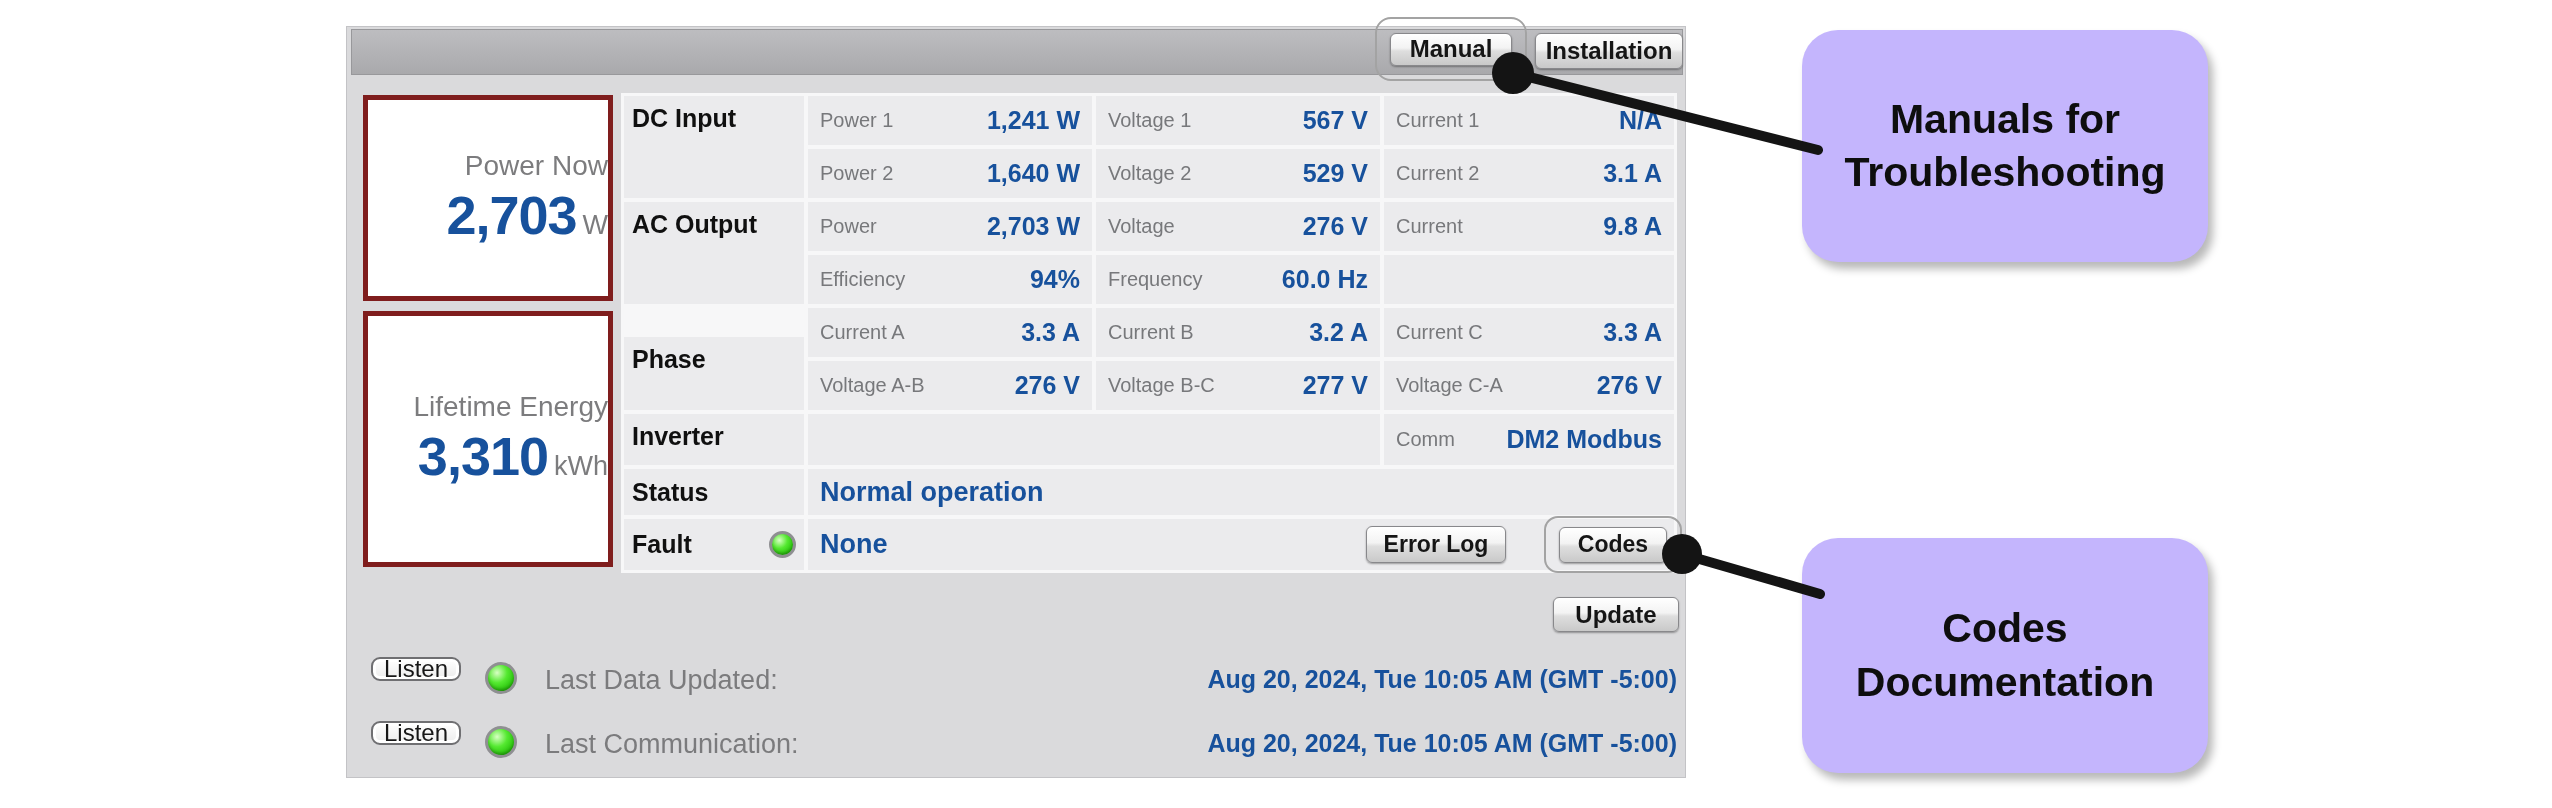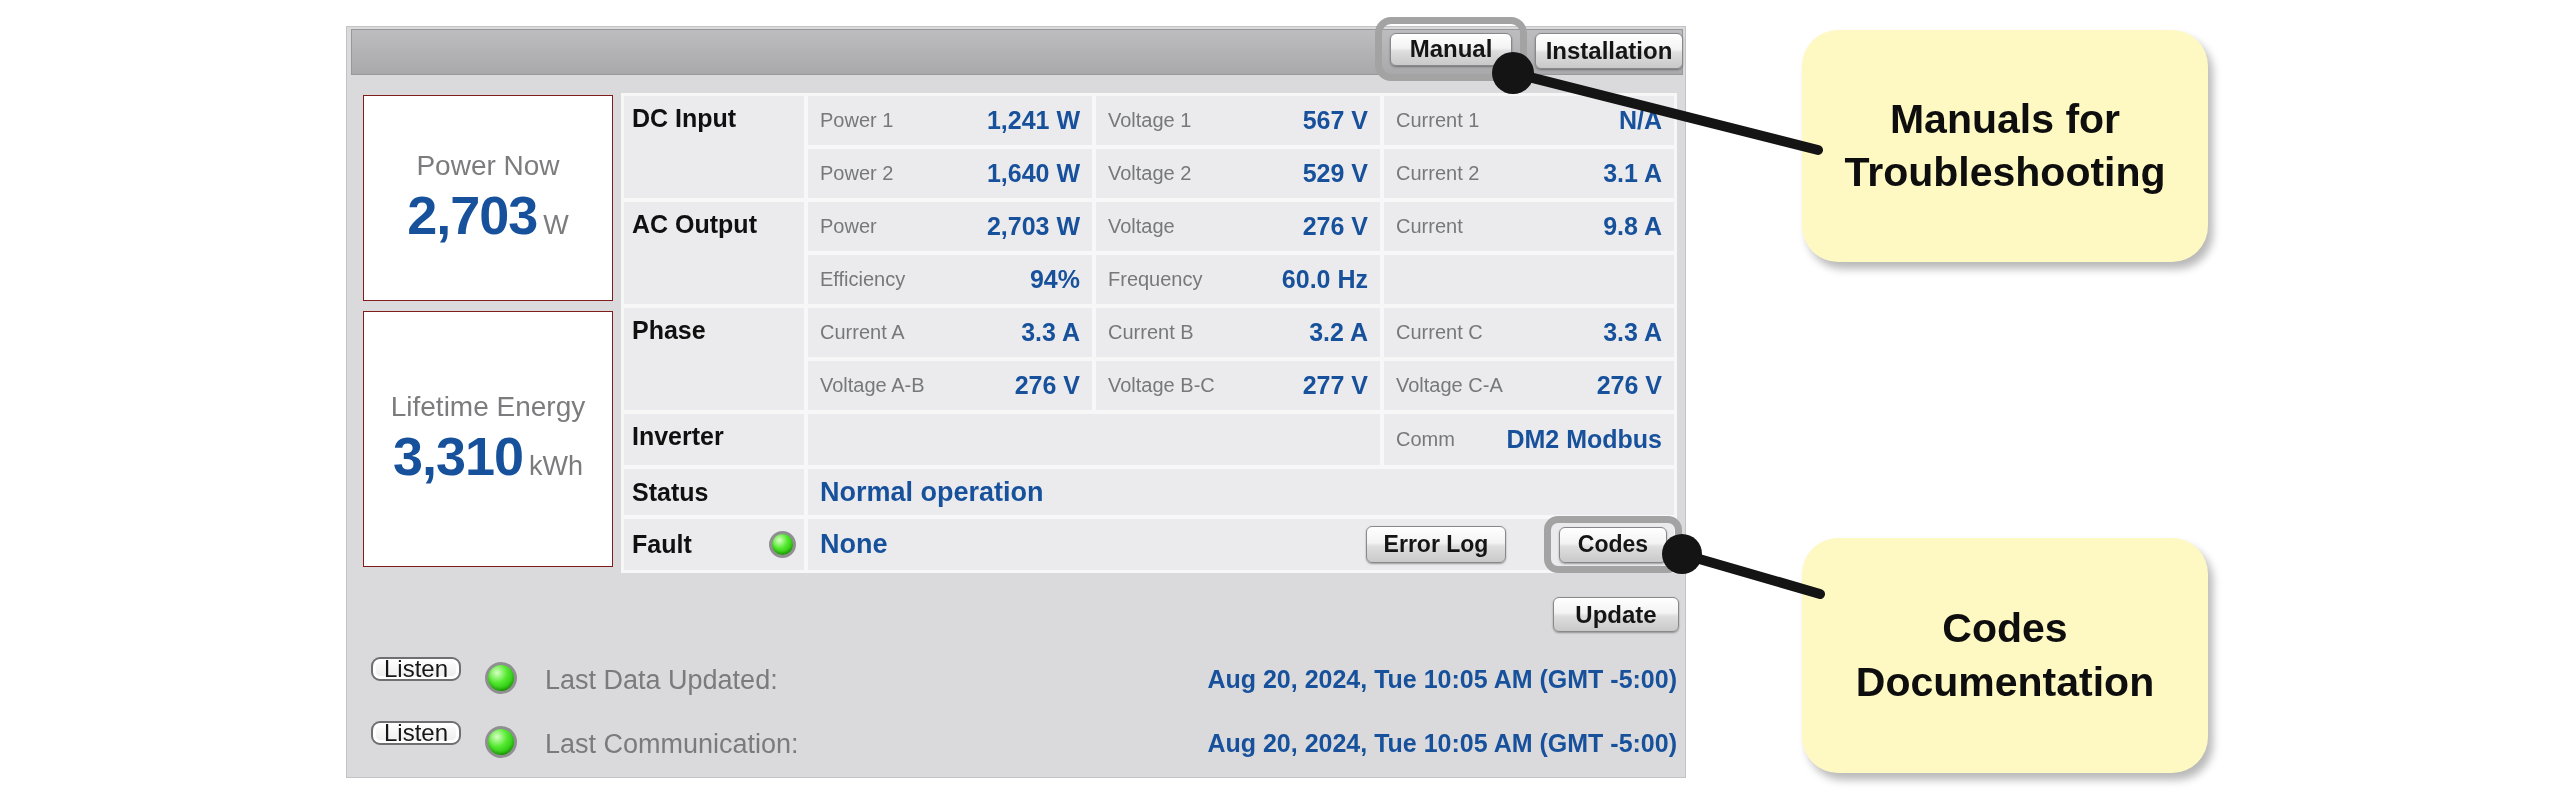--- a/index.html
+++ b/index.html
@@ -13,31 +13,31 @@
            background:#dadadc; border:1px solid #c3c3c6; }
   .topbar { position:absolute; left:4px; top:2px; width:1332px; height:46px;
             background:linear-gradient(#bdbdc0,#a9a9ac); border:1px solid #98989b; }
 
   
   .btn { background:linear-gradient(to bottom,#ffffff 0%,#f3f3f3 45%,#dedede 55%,#c9c9c9 100%);
          border:1px solid #88888b; border-radius:6px; color:#151515; font-weight:bold;
          display:flex; align-items:center; justify-content:center;
          box-shadow:0 1px 2px rgba(0,0,0,.35), inset 0 1px 0 #ffffff; cursor:pointer; }
 
-  .ring { position:absolute; border:7px solid #a3a3a3; border-radius:16px;
+  .ring { position:absolute; border:2px solid #a3a3a3; border-radius:16px;
           display:flex; align-items:center; justify-content:center; background:transparent; }
 
   .manual-ring { left:1028px; top:-10px; width:152px; height:64px; }
   .manual-btn { width:122px; height:33px; font-size:24px; }
   .installation-btn { position:absolute; left:1188px; top:6px; width:148px; height:36px; font-size:24px; }
 
   
   .card { position:absolute; left:16px; width:250px; background:#ffffff;
-          border:1px solid #7f1d1d; display:flex; flex-direction:column;
-          align-items:center; justify-content:center; }
+          border:5px solid #7f1d1d; display:flex; flex-direction:column;
+          align-items:flex-end; justify-content:center; }
   .card-power    { top:68px;  height:206px; }
   .card-lifetime { top:284px; height:256px; }
   .card-label { color:#7c7c7e; font-size:28px; }
   .big-row { display:flex; align-items:baseline; margin-top:2px; }
   .big-val { color:#17519c; font-weight:bold; font-size:54px; letter-spacing:-1px; }
   .big-unit { color:#7c7c7e; font-size:27px; margin-left:6px; }
 
   
   .dtable { position:absolute; left:274px; top:66px; width:1056px;
             background:#f7f7f8; padding:3px;
@@ -74,21 +74,21 @@
   .listen-btn { position:absolute; left:24px; top:0; width:90px; height:24px;
                 background:linear-gradient(#ffffff,#ececec); border:2px solid #6f6f72;
                 border-radius:9px; box-shadow:inset 0 0 0 3px #ffffff;
                 display:flex; align-items:center; justify-content:center;
                 font-size:24px; color:#161616; cursor:pointer; }
   .footer-led { position:absolute; left:138px; top:5px; }
   .footer-label { position:absolute; left:198px; top:8px; color:#7b7b7d; font-size:27px; }
   .footer-value { position:absolute; right:10px; top:8px; color:#17519c; font-weight:bold; font-size:25px;margin-left:33px; }
 
   
-  .callout { position:absolute; width:406px; background:#fef9c3; border-radius:36px;
+  .callout { position:absolute; width:406px; background:#c4b5fd; border-radius:36px;
              box-shadow:5px 7px 9px rgba(0,0,0,.28);
              display:flex; flex-direction:column; align-items:center; justify-content:center;
              text-align:center; font-weight:bold; font-size:41px; color:#0e0e0e; line-height:1.3; }
   .callout-manuals { left:1802px; top:30px;  height:232px; }
   .callout-codes   { left:1802px; top:538px; height:235px; }
 
   .connectors { position:absolute; left:0; top:0; width:2552px; height:808px;
                 pointer-events:none; z-index:40; }
 </style>
 </head>
@@ -169,21 +169,21 @@
       <div class="cell" style="grid-row:4;grid-column:2;">
         <span class="lbl">Efficiency</span>
         <span class="val">94%</span>
       </div>
       <div class="cell" style="grid-row:4;grid-column:3;gap:24px;">
         <span class="lbl">Frequency</span>
         <span class="val">60.0 Hz</span>
       </div>
       <div class="cell" style="grid-row:4;grid-column:4;"></div>
 
-      <div class="hcell" style="grid-row:5/7;grid-column:1;">Phase</div>
+      <div class="hcell" style="grid-row:5/7;grid-column:1;margin-top:29px;">Phase</div>
 
       <div class="cell" style="grid-row:5;grid-column:2;">
         <span class="lbl">Current A</span>
         <span class="val">3.3 A</span>
       </div>
       <div class="cell" style="grid-row:5;grid-column:3;">
         <span class="lbl">Current B</span>
         <span class="val">3.2 A</span>
       </div>
       <div class="cell" style="grid-row:5;grid-column:4;">

